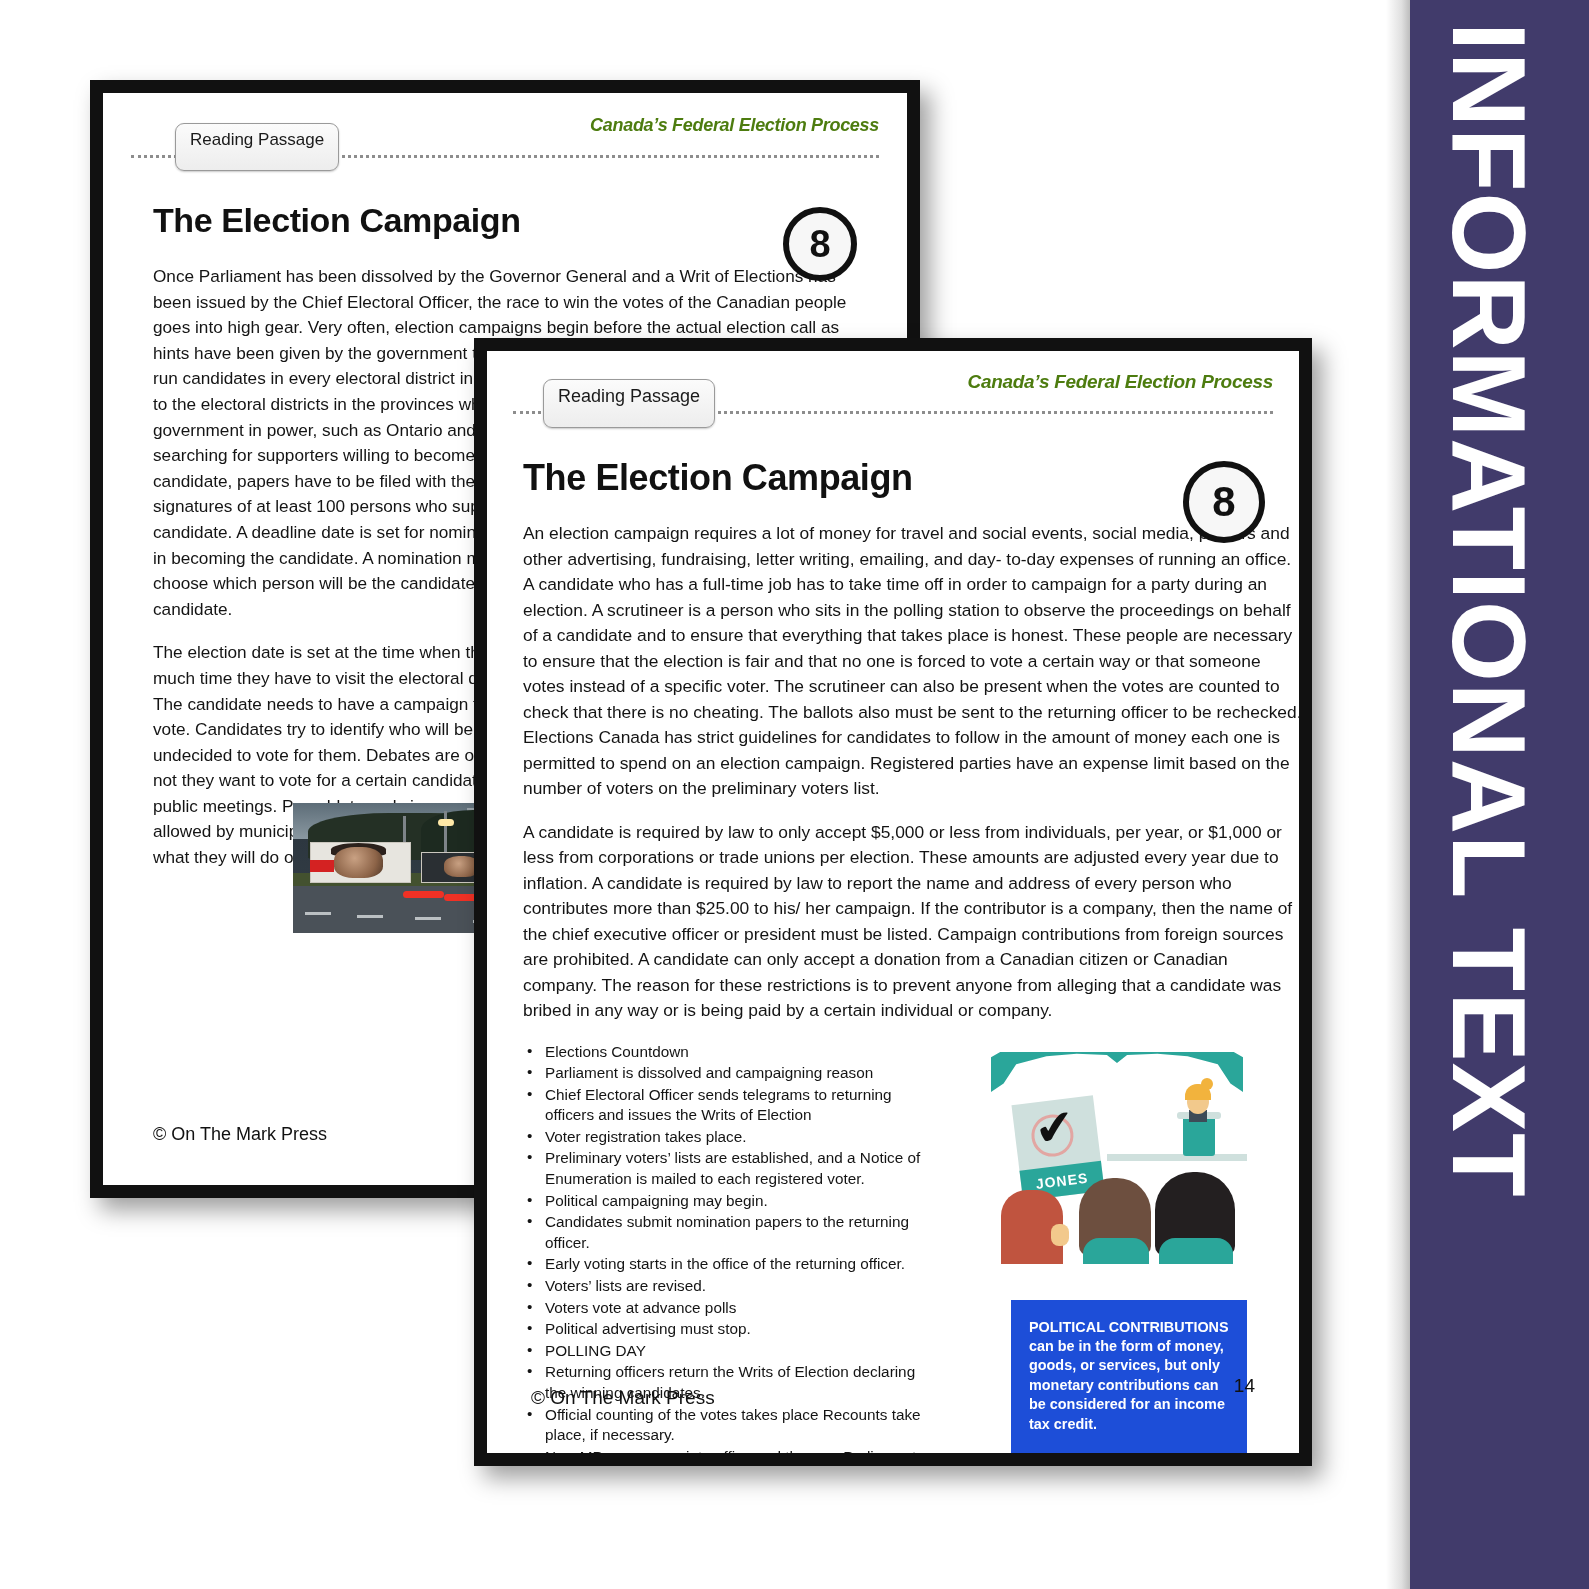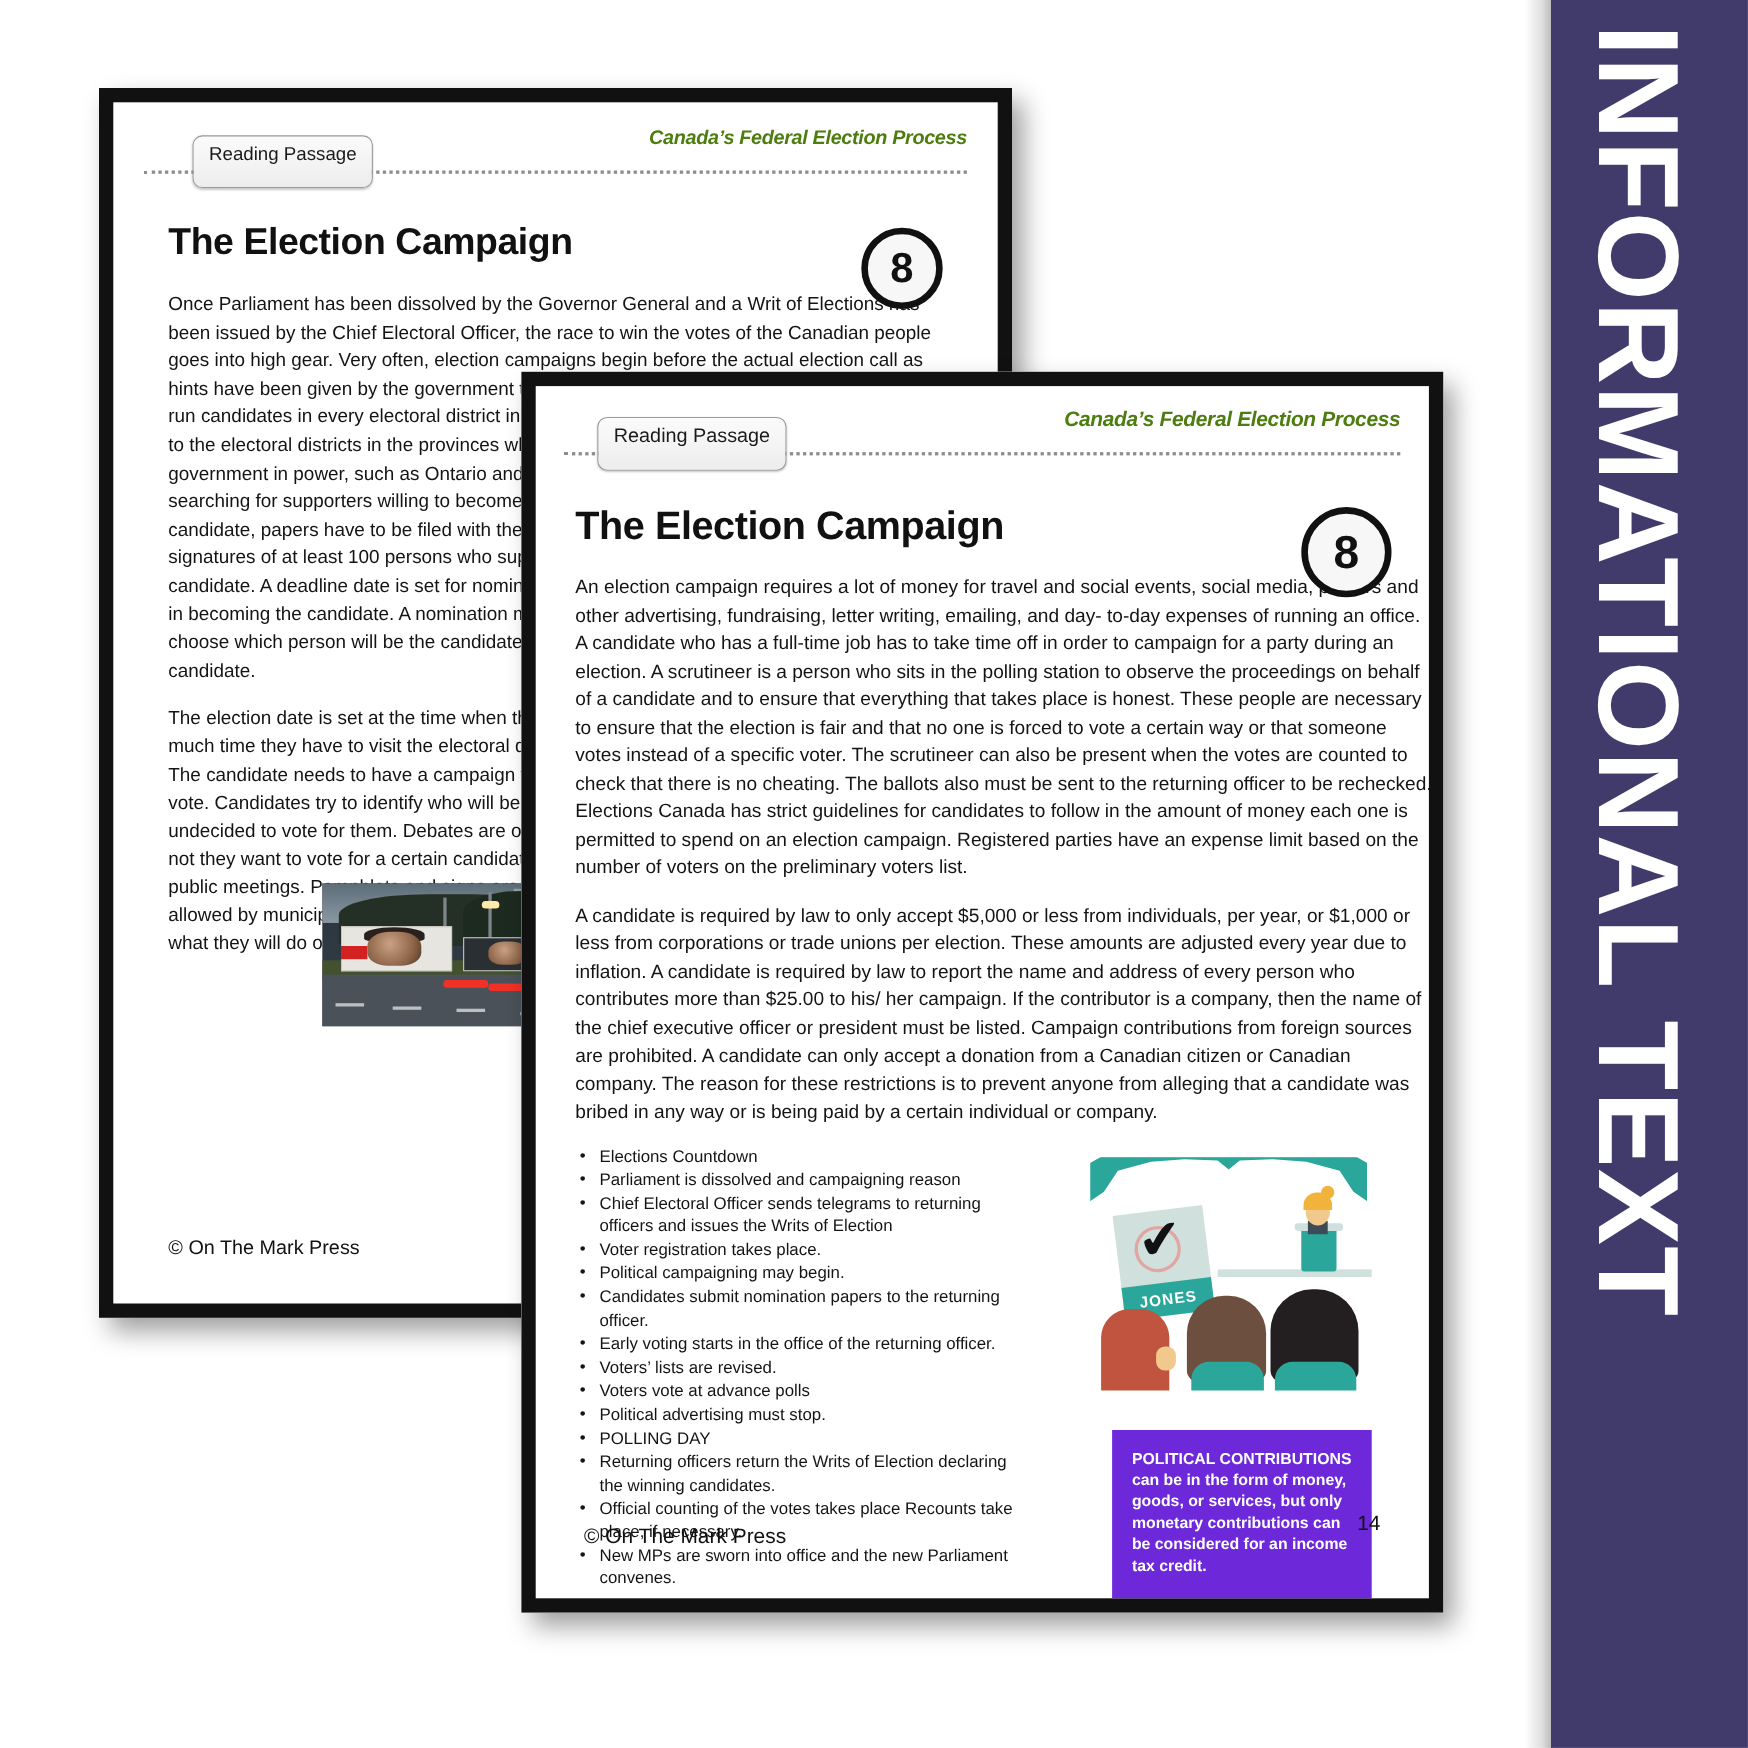--- a/index.html
+++ b/index.html
@@ -335,20 +335,21 @@
           <p class="body-par">A candidate is required by law to only accept $5,000 or less from individuals, per year, or $1,000 or less from corporations or trade unions per election. These amounts are adjusted every year due to inflation. A candidate is required by law to  report the name and address of every person who contributes more than $25.00 to his/ her campaign. If the contributor is a company, then the name of the chief executive officer or president must be listed. Campaign contributions from foreign  sources are prohibited. A candidate can only accept a donation from a Canadian citizen or Canadian company. The reason for these restrictions is to prevent anyone from alleging that a candidate was bribed in any way or is being paid by a certain individual or company.</p>
         </div>
 
         <div class="lower">
 
           <ul class="steps" id="bullet-list">
               <li>Elections Countdown</li>
               <li>Parliament is dissolved and campaigning reason</li>
               <li>Chief Electoral Officer sends telegrams to returning officers and issues the Writs of Election</li>
               <li>Voter registration takes place.</li>
+              <li>Preliminary voters’ lists are established, and a Notice of Enumeration is mailed to each registered voter.</li>
               <li>Political campaigning may begin.</li>
               <li>Candidates submit nomination papers to the returning officer.</li>
               <li>Early voting starts in the office of the returning officer.</li>
               <li>Voters’ lists are revised.</li>
               <li>Voters vote at advance polls</li>
               <li>Political advertising must stop.</li>
               <li>POLLING DAY</li>
               <li>Returning officers return the Writs of Election declaring the winning candidates.</li>
               <li>Official counting of the votes takes place Recounts take place, if necessary.</li>
               <li>New MPs are sworn into office and the new Parliament convenes.</li>
@@ -373,21 +374,21 @@
             </div>
             <div class="p1-body"></div>
             <div class="p1-hand"></div>
             <div class="p2-hair"></div>
             <div class="p2-body"></div>
             <div class="p3-neck"></div>
             <div class="p3-hair"></div>
             <div class="p3-body"></div>
           </div>
 
-          <div class="callout" style="background: #6d28d9;">
+          <div class="callout" style="background: #1d4ed8;">
             <p>POLITICAL CONTRIBUTIONS can be in the form of money, goods, or services, but only monetary contributions can be considered for an income tax credit.</p>
           </div>
 
         </div>
 
         <div class="footer-credit">© On The Mark Press</div>
         <div class="page-num">14</div>
 
       </div>
     </div>

